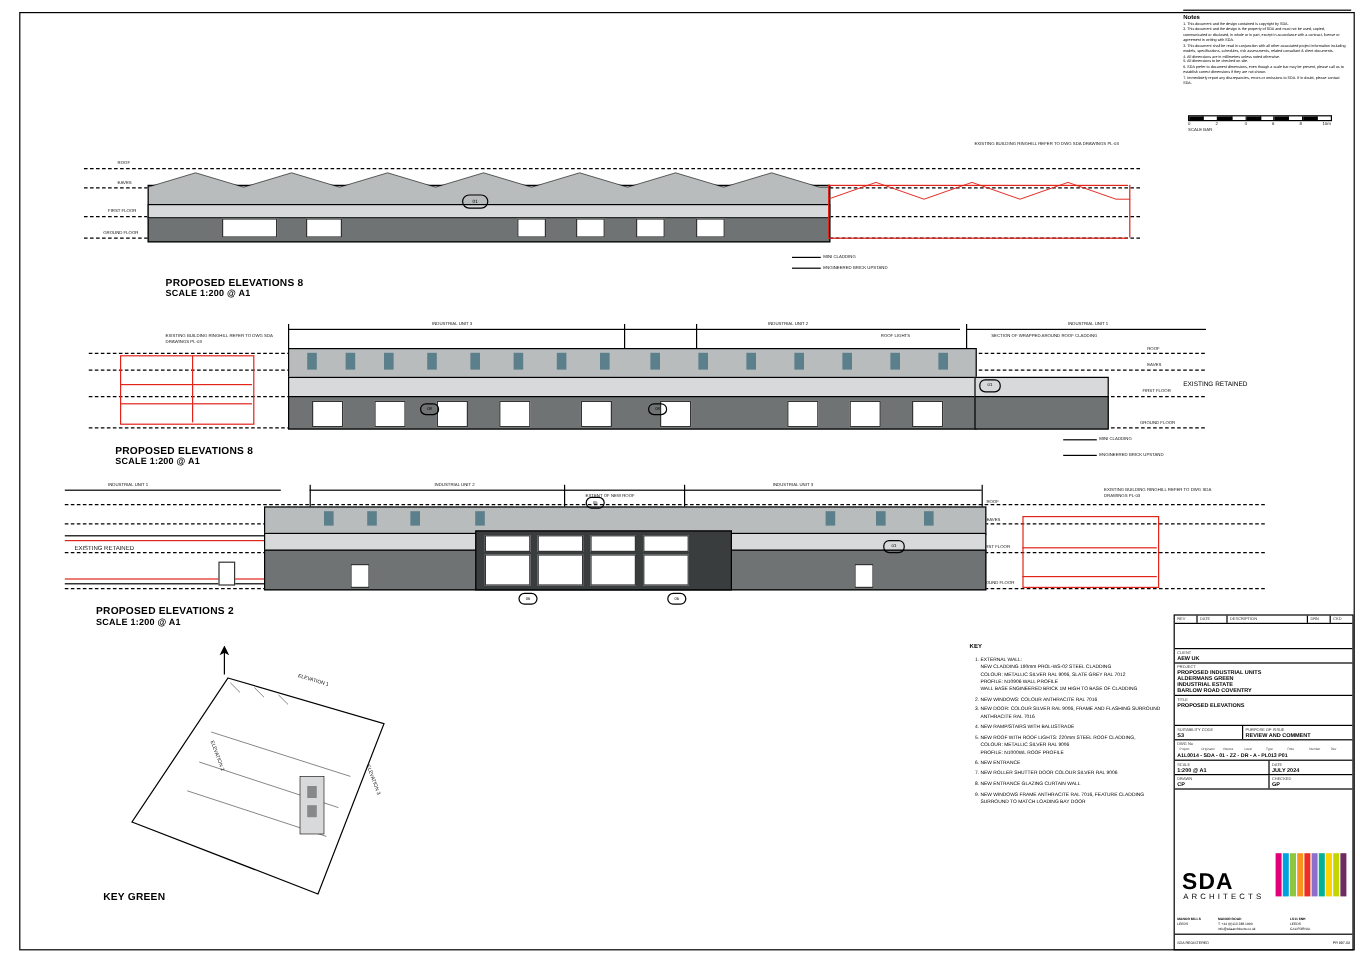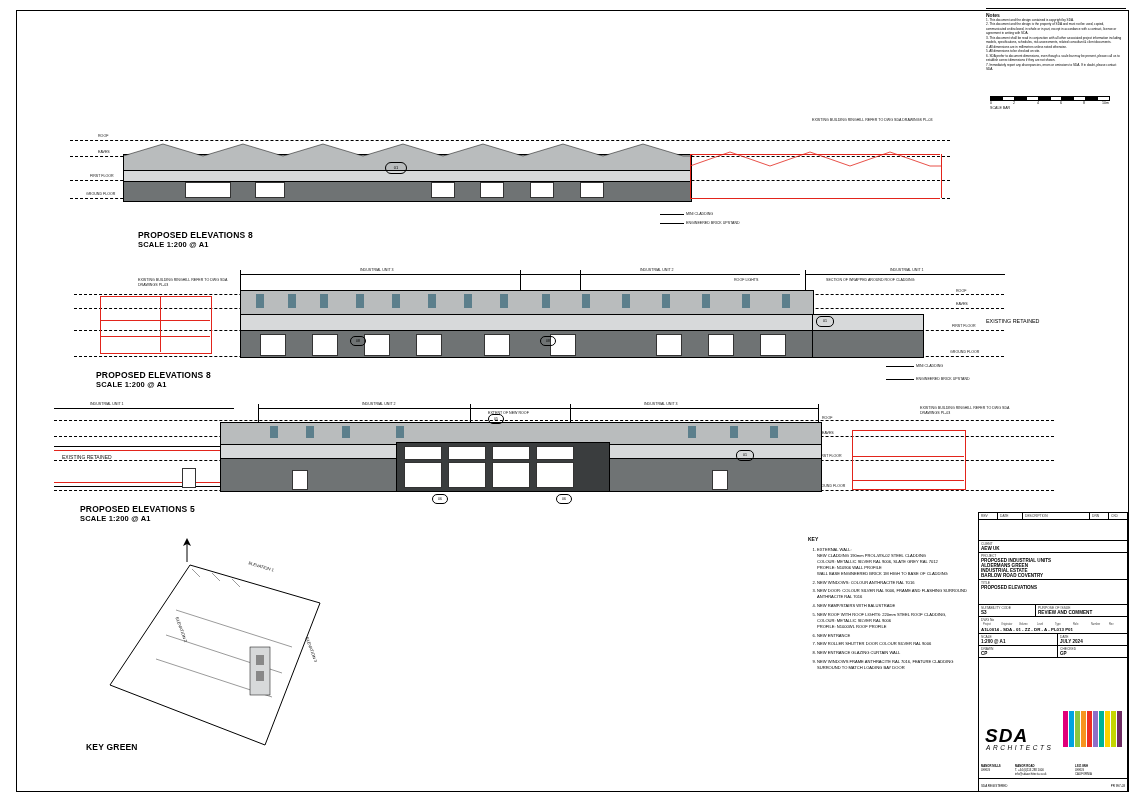--- a/index.html
+++ b/index.html
@@ -28,21 +28,21 @@
   .notes .hd{font-size:5px;font-weight:bold;}
   .notes p{margin:0;font-size:3.1px;line-height:1.45;}
   
   .tb{position:absolute;left:978px;top:512px;width:148px;height:278px;border:1px solid #000;font-size:4.2px;}
   .tb .row{border-bottom:1px solid #000;padding:1px 2px;}
   .tb .k{font-size:3.3px;color:#333;}
   .tb .v{font-size:4.6px;font-weight:bold;}
   .tb .cols{display:flex;}
   .tb .cols>div{border-right:1px solid #000;padding:1px 2px;}
   .tb .cols>div:last-child{border-right:none;}
-  .sdawrap{position:absolute;left:0;bottom:40px;width:100%;font-style:italic;}
+  .sdawrap{position:absolute;left:0;bottom:40px;width:100%;}
   .sda{font-size:19px;font-weight:bold;letter-spacing:1px;padding-left:6px;}
   .sdasub{font-size:6.5px;letter-spacing:2.6px;padding-left:7px;margin-top:-3px;}
   .swatches{position:absolute;right:2px;bottom:42px;width:62px;height:38px;}
   .swatches span{position:absolute;height:36px;width:5px;top:0;}
   .keylist{position:absolute;left:808px;top:536px;width:170px;font-size:4.1px;line-height:1.5;}
   .keylist .t{font-weight:bold;font-size:5px;margin-bottom:3px;}
   .keylist li{margin-bottom:2.5px;}
   ol{padding-left:9px;margin:0;}
   .scalebar{position:absolute;left:990px;top:96px;width:125px;}
   .sbar{display:flex;height:3px;border:.5px solid #000;width:118px;}
@@ -274,21 +274,21 @@
     <div class="redline" style="left:812px;top:58px;width:112px;"></div>
     <div class="redline" style="left:812px;top:82px;width:112px;"></div>
     <span class="tiny2 abs" style="left:880px;top:8px;width:95px;">EXISTING BUILDING RINGHILL REFER TO DWG SDA DRAWINGS PL-03</span>
 
     <div class="abs cen" style="left:696px;top:52px;width:16px;height:9px;border:.6px solid #000;border-radius:5px;font-size:3.6px;line-height:9px;">01</div>
     <div class="abs cen" style="left:392px;top:96px;width:14px;height:8px;border:.6px solid #000;border-radius:5px;font-size:3.4px;line-height:8px;">06</div>
     <div class="abs cen" style="left:516px;top:96px;width:14px;height:8px;border:.6px solid #000;border-radius:5px;font-size:3.4px;line-height:8px;">06</div>
     <div class="abs cen" style="left:448px;top:16px;width:14px;height:8px;border:.6px solid #000;border-radius:5px;font-size:3.4px;line-height:8px;">05</div>
   </div>
   <div class="abs" style="left:80px;top:504px;">
-    <div class="lbl">PROPOSED ELEVATIONS 5</div>
+    <div class="lbl">PROPOSED ELEVATIONS 2</div>
     <div class="lbl2">SCALE 1:200 @ A1</div>
   </div>
 
   <div class="north">
     <svg width="18" height="26" viewBox="0 0 18 26">
       <line x1="9" y1="2" x2="9" y2="24" stroke="#000" stroke-width="1"></line>
       <polygon points="9,0 5,8 9,6 13,8" fill="#000"></polygon>
     </svg>
   </div>
   <div class="kp">

